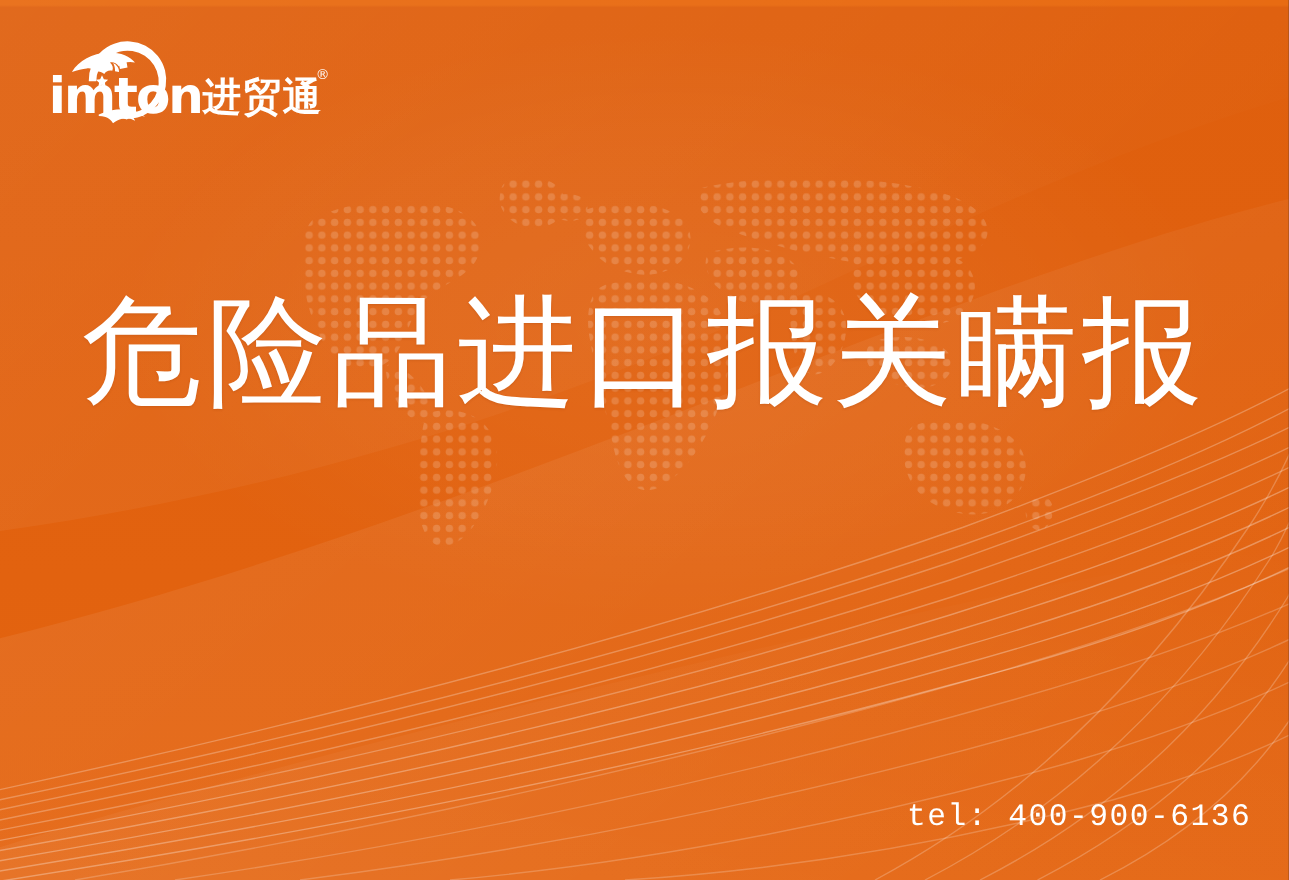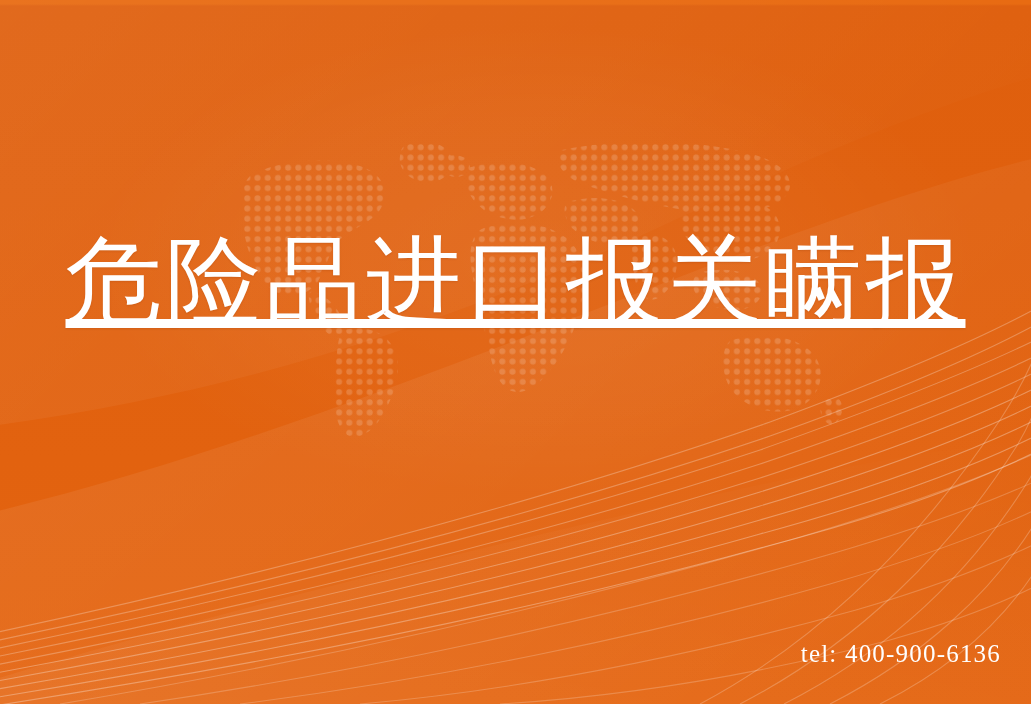--- a/index.html
+++ b/index.html
@@ -79,32 +79,31 @@
     color: #ffffff;
   }
   .headline-line {
     font-family: "DejaVu Serif", "Liberation Serif", serif;
     font-weight: 400;
     font-size: 96px;
     line-height: 118px;
     letter-spacing: 4px;
     white-space: nowrap;
     text-shadow: 0 1px 2px rgba(120,45,0,0.18);
-    text-decoration: underline;
   }
 
   
   #phone {
     position: absolute;
     right: 30px;
     bottom: 36px;
     color: #ffffff;
     font-size: 25px;
     letter-spacing: 1.2px;
-    font-family: Liberation Serif, serif;
+    font-family: Liberation Mono, monospace;
     white-space: nowrap;
   }
 </style>
 </head>
 <body>
 
 <div id="banner">
 
   <div class="layer" id="bg-base"></div>
   <div class="layer" id="bg-glow"></div>
@@ -241,20 +240,52 @@
           <path d="M 700,704 C 820,640 920,540 1000,420 C 1030,374 1044,338 1051,306"></path>
           <path d="M 740,704 C 856,644 950,552 1018,444 C 1040,406 1048,376 1051,350"></path>
           <path d="M 784,704 C 890,650 972,572 1030,478 C 1044,452 1050,430 1051,404"></path>
           <path d="M 830,704 C 920,658 992,594 1038,518 C 1048,496 1051,478 1051,458"></path>
           <path d="M 880,704 C 952,668 1006,620 1042,560 C 1049,542 1051,528 1051,512"></path>
         </g>
       </g>
     </g>
   </svg>
 
+  <div id="logo">
+    <svg viewBox="0 0 230 76" width="230" height="76" xmlns="http://www.w3.org/2000/svg">
+
+      <g fill="#ffffff">
+
+        <path d="M33,38 A31,31 0 1 1 56,67 L53.5,61.2 A25,25 0 1 0 39,38 Z"></path>
+        <path d="M62,18.5 A31,31 0 0 1 64,27 L58,28.2 A25,25 0 0 0 56.4,22.6 Z"></path>
+
+        <path d="M19.5,30.5 C25,21.5 36,15.5 48,15 C58,14.6 66,18 70,23
+                 C64.5,21.8 60,23.2 57,26 C55.2,23.6 52.6,22.4 50,23
+                 C52.2,25 52.8,27.4 51.8,29.6 C49,29 46.6,30 45.4,32.2
+                 C43.2,30.2 40.4,29.6 38,30.8 C36.6,28.4 34,27.2 31.4,27.8
+                 C27.8,28.4 24,29.2 19.5,30.5 Z"></path>
+        <path d="M52.5,23.4 C55.5,24.8 57.4,27.6 57.2,30.6 L54,30 C54.2,27.8 53.6,25.4 52.5,23.4 Z"></path>
+
+        <path d="M43.6,33.2 l1.5,3.2 3.4,0.4 -2.6,2.3 0.7,3.4 -3,-1.8 -3,1.8 0.7,-3.4 -2.6,-2.3 3.4,-0.4 Z"></path>
+
+        <path d="M41,64.5 C48,61.5 56,60 63,60.6 C70,61.2 75,63.6 78,66.4
+                 C74,65 69.8,64.6 66,65.2 C68.2,66.4 69.6,68 70,69.6
+                 C66.8,67.8 63,67.2 59.6,68 C57,68.6 54.6,70 52.4,71.6
+                 C51.2,69.2 49,67.4 46.4,66.6 C44.6,66 42.8,65.8 41,65.8 Z"></path>
+        <path d="M53,66.6 C57,65.4 61.6,65.4 65.2,66.8 L63.6,68.6
+                 C60.6,67.4 56.8,67.2 53,68 Z"></path>
+      </g>
+
+      <text x="1" y="63" font-family="'DejaVu Sans','Liberation Sans',sans-serif" font-size="40" font-weight="700" letter-spacing="-1.6" fill="#ffffff">imton</text>
+
+      <text x="124" y="61" font-family="'DejaVu Sans','Liberation Sans',sans-serif" font-size="31" font-weight="700" letter-spacing="1" fill="#ffffff">进贸通</text>
+
+      <text x="220" y="36" font-family="'DejaVu Sans','Liberation Sans',sans-serif" font-size="11" fill="#ffffff" opacity="0.95" text-anchor="middle">®</text>
+    </svg>
+  </div>
 
   <div id="headline">
     <div class="headline-line">危险品进口报关瞒报</div>
   </div>
 
   <div id="phone">tel: 400-900-6136</div>
 
 </div>
 
 </body></html>

